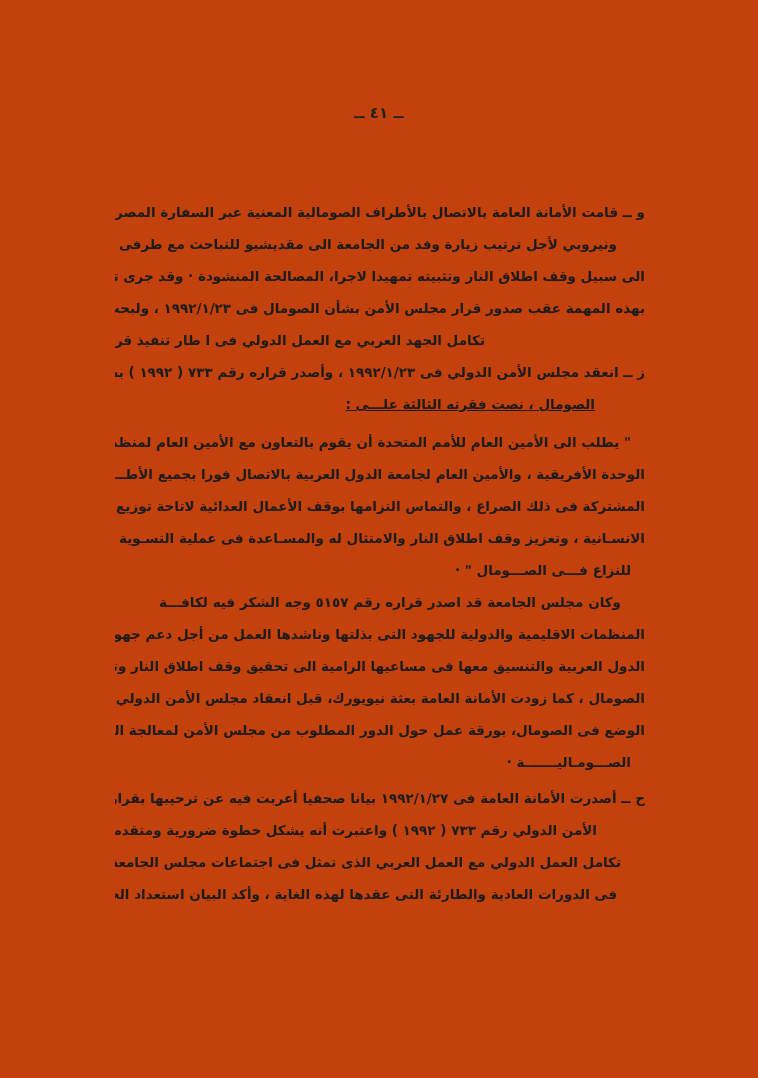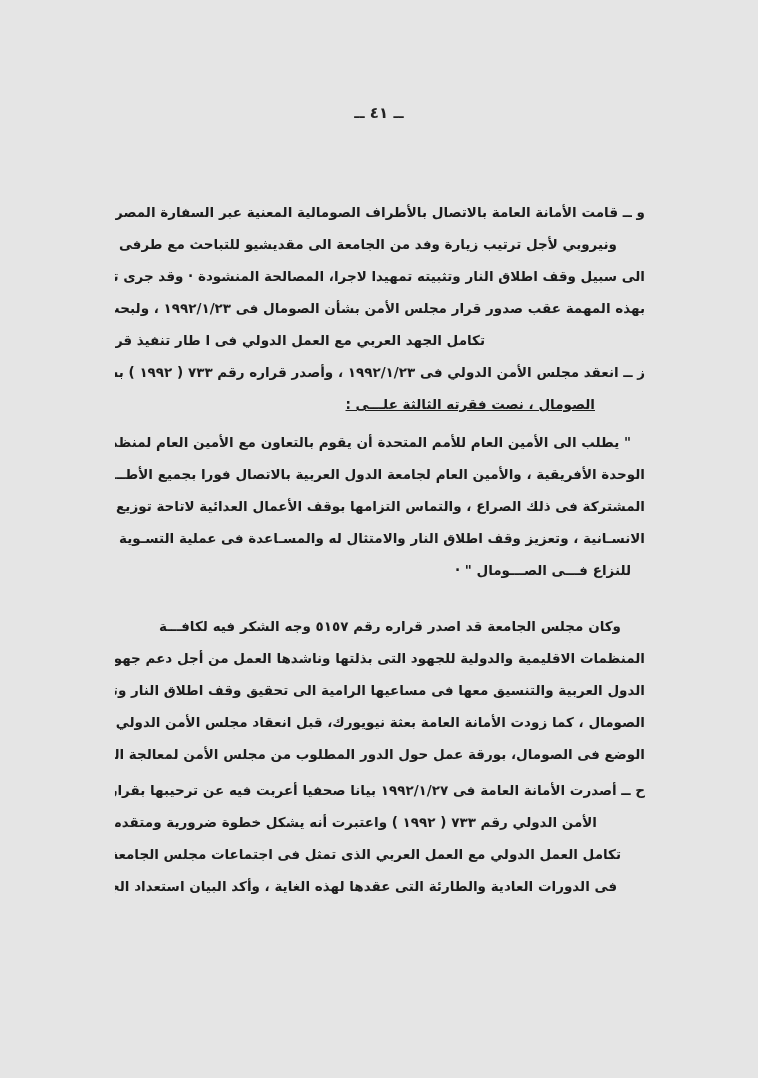--- a/index.html
+++ b/index.html
@@ -4,21 +4,21 @@
 <style>
   html, body {
     margin: 0;
     padding: 0;
     background: #ffffff;
   }
   .page {
     position: relative;
     width: 758px;
     height: 1078px;
-    background: #e5e5e5;
+    background: #c2410c;
     overflow: hidden;
     font-family: "DejaVu Sans", sans-serif;
     color: #1c1c1c;
   }
   .page-number {
     position: absolute;
     top: 104px;
     left: 0;
     width: 758px;
     text-align: center;
@@ -53,21 +53,21 @@
   .pr28  { padding-right: 28px; }
   .pr48  { padding-right: 48px; }
   .pr50  { padding-right: 50px; text-decoration: underline; }
   .pr160 { padding-right: 160px; }
   .pl20  { padding-left: 20px; }
   .pl32  { padding-left: 32px; }
   .pl38  { padding-left: 38px; }
   .pl44  { padding-left: 44px; }
   .mt4   { margin-top: 4px; }
   .mt6   { margin-top: 6px; }
-  .mt8   { margin-top: 24px; }
+  .mt8   { margin-top: 0; }
 </style>
 </head>
 <body>
 
 <div class="page">
 
   <div class="page-number">ــ  ٤١  ــ</div>
 
   <div class="doc">
     <div class="ln">و ــ قامت الأمانة العامة بالاتصال بالأطراف الصومالية المعنية عبر السفارة المصرية فى مقديشيـــــو</div>
@@ -80,19 +80,20 @@
     <div class="ln pr14 pl38 mt6">" يطلب الى الأمين العام للأمم المتحدة أن يقوم بالتعاون مع الأمين العام لمنظمـــة</div>
     <div class="ln pl32">الوحدة الأفريقية ، والأمين العام لجامعة الدول العربية بالاتصال فورا بجميع الأطـــــرا ف</div>
     <div class="ln">المشتركة فى ذلك الصراع ،   والتماس التزامها بوقف الأعمال العدائية لاتاحة توزيع المساعـــدة</div>
     <div class="ln">الانسـانية ، وتعزيز وقف اطلاق النار والامتثال له والمسـاعدة فى عملية التسـوية السياسيـــــة</div>
     <div class="ln end pr14">للنزاع فـــى الصـــومال " ·</div>
     <div class="ln pr24 pl44 mt8">وكان مجلس الجامعة قد اصدر قراره رقم ٥١٥٧ وجه الشكر فيه لكافـــة</div>
     <div class="ln">المنظمات الاقليمية والدولية للجهود التى بذلتها وناشدها العمل من أجل دعم جهود جامعـــة</div>
     <div class="ln">الدول العربية  والتنسيق معها فى مساعيها الرامية الى تحقيق وقف اطلاق النار وتثبيته فـــي</div>
     <div class="ln">الصومال ، كما زودت الأمانة العامة بعثة نيويورك، قبل انعقاد مجلس الأمن الدولي لمناقشـــة</div>
     <div class="ln">الوضع فى الصومال، بورقة عمل حول الدور المطلوب من مجلس الأمن لمعالجة المسألـــــــة</div>
+    <div class="ln end pr14">الصـــومـاليـــــــة ·</div>
     <div class="ln mt4">ح ــ أصدرت الأمانة العامة فى ١٩٩٢/١/٢٧ بيانا صحفيا أعربت فيه  عن ترحيبها بقرار مجلـــس</div>
     <div class="ln pr48 pl20">الأمن الدولي رقم ٧٣٣ ( ١٩٩٢ ) واعتبرت أنه يشكل خطوة ضرورية ومتقدمة  على طريـــــق</div>
     <div class="ln pr24">تكامل العمل  الدولي مع العمل العربي الذى تمثل فى اجتماعات مجلس الجامعة وقراراتـــــه</div>
     <div class="ln pr28">فى الدورات العادية والطارئة التى عقدها لهذه الغاية ، وأكد البيان استعداد الجامعـــــــة</div>
   </div>
 
 </div>
 
 </body></html>

